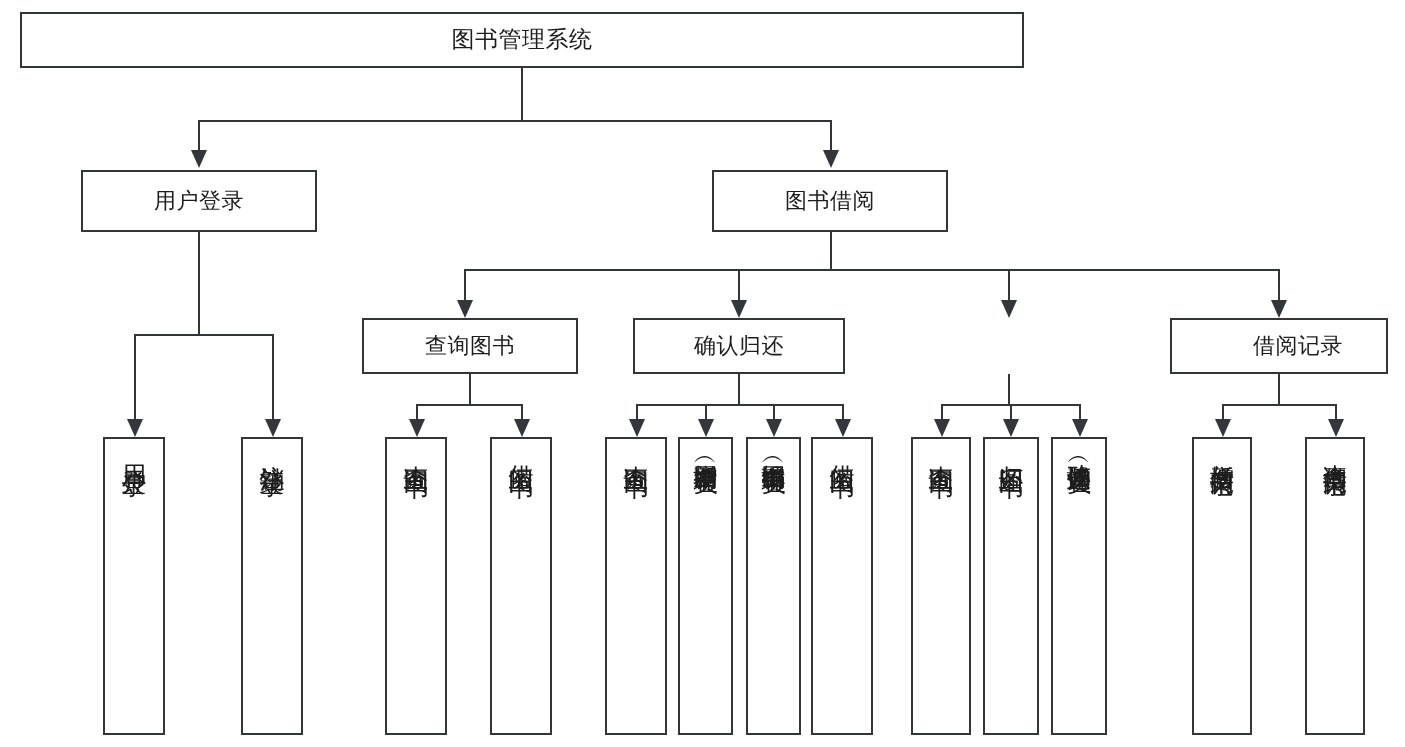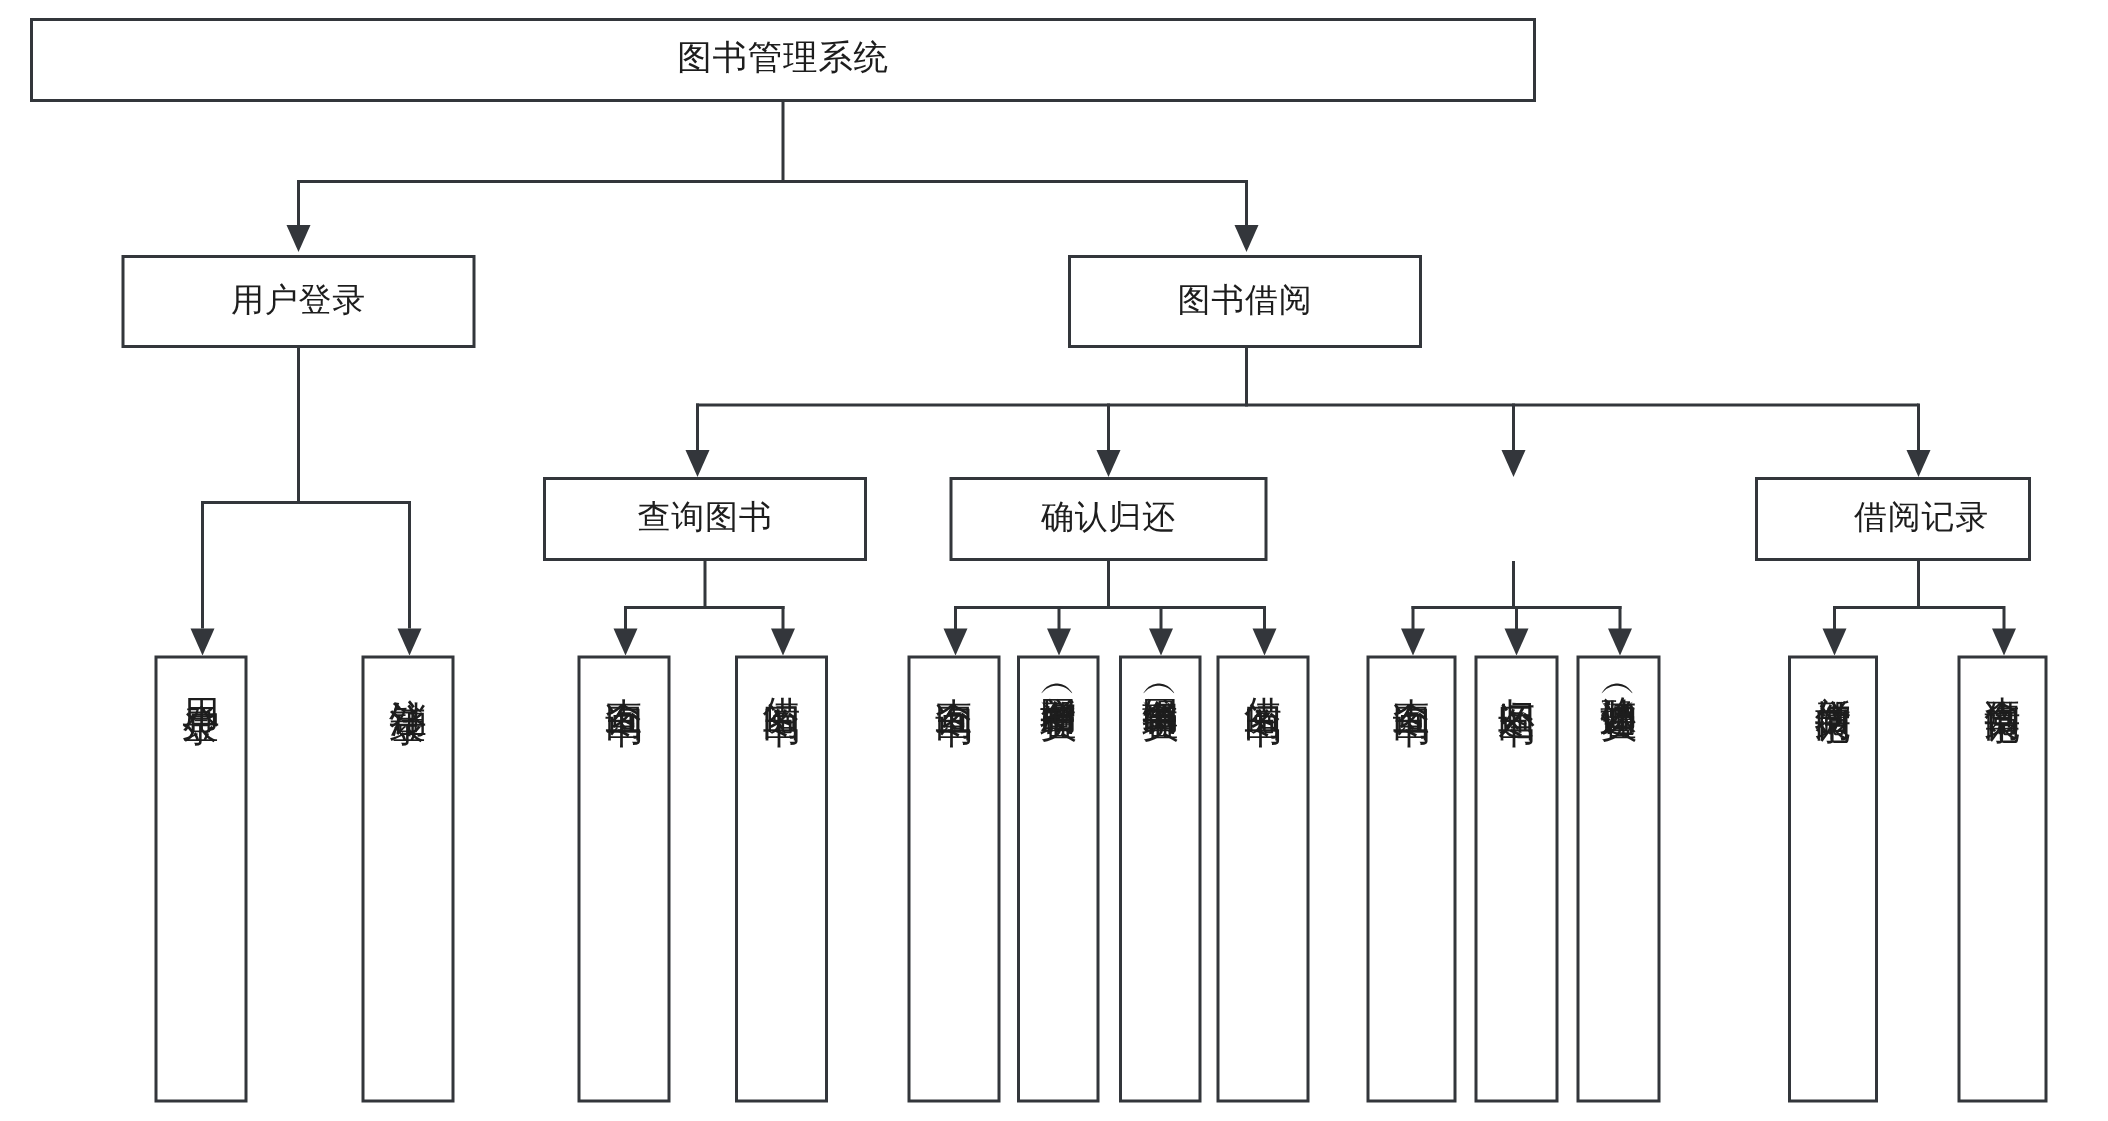--- a/index.html
+++ b/index.html
@@ -132,21 +132,21 @@
   <div class="arrow" style="left:1001px; top:300px;"></div>
   <div class="conn vline" style="left:1278px; top:269px; height:31px;"></div>
   <div class="arrow" style="left:1271px; top:300px;"></div>
 
   <div class="node horiz" style="left:362px; top:318px; width:216px; height:56px;">
     <span class="label">查询图书</span>
   </div>
   <div class="node horiz" style="left:633px; top:318px; width:212px; height:56px;">
     <span class="label">确认归还</span>
   </div>
-  <div class="node horiz" style="left:1170px; top:318px; width:184px; height:56px;padding-left:38px;">
+  <div class="node horiz" style="left:1170px; top:318px; width:218px; height:56px;padding-left:38px;">
     <span class="label">借阅记录</span>
   </div>
 
   <div class="conn vline" style="left:469px; top:374px; height:31px;"></div>
   <div class="conn hline" style="left:416px; top:404px; width:107px;"></div>
   <div class="conn vline" style="left:416px; top:404px; height:16px;"></div>
   <div class="arrow" style="left:409px; top:419px;"></div>
   <div class="conn vline" style="left:521px; top:404px; height:16px;"></div>
   <div class="arrow" style="left:514px; top:419px;"></div>
 

